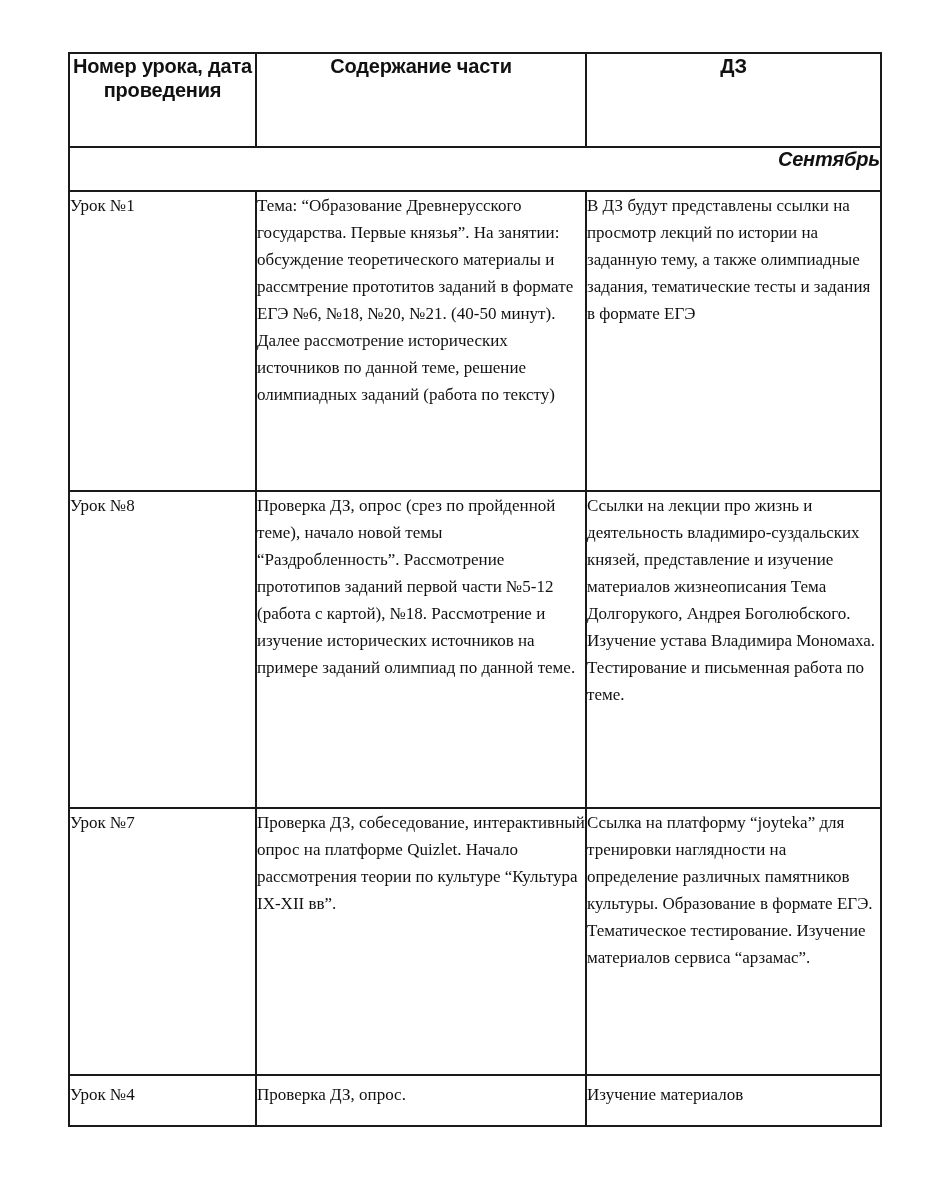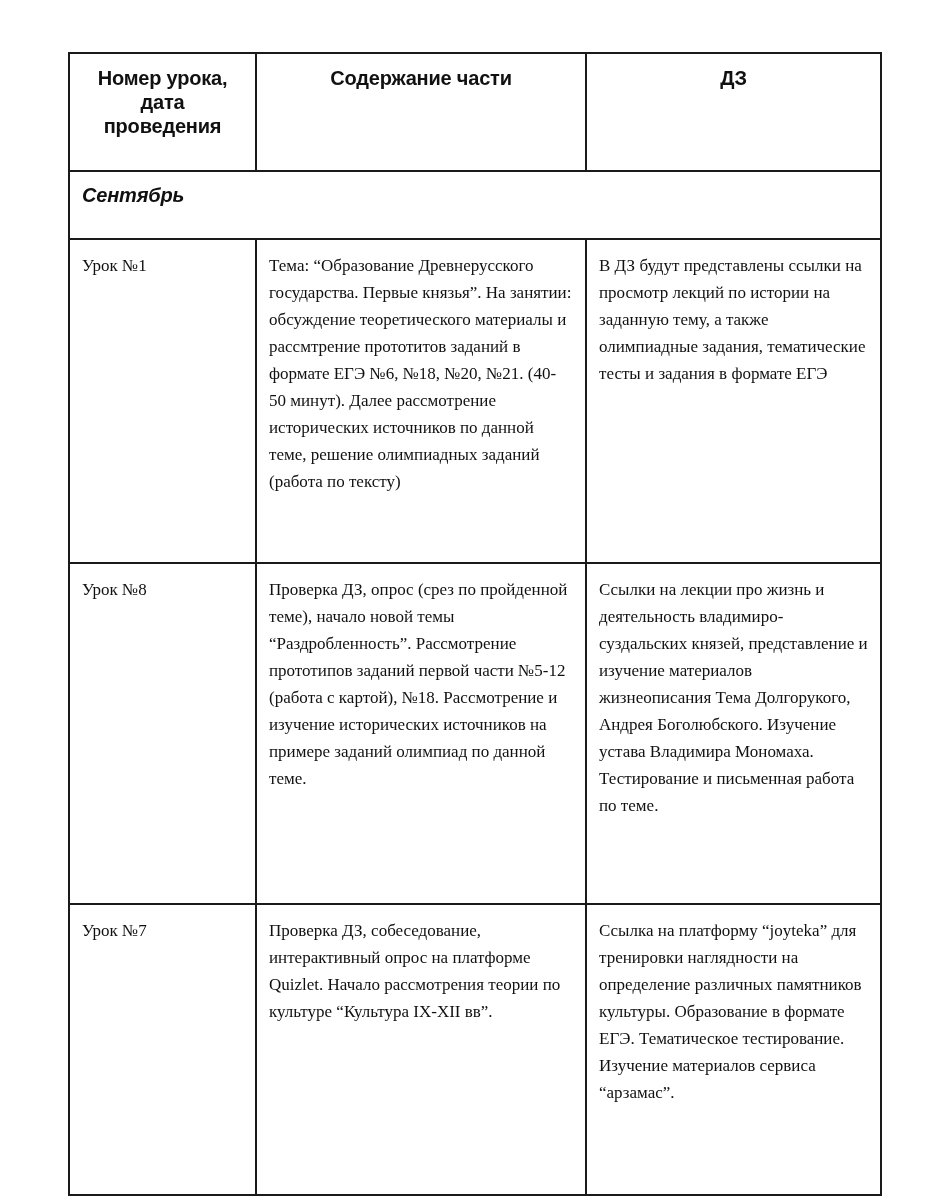--- a/index.html
+++ b/index.html
@@ -39,40 +39,40 @@
   }
 
   table.plan col.c1 { width: 187px; }
   table.plan col.c2 { width: 330px; }
   table.plan col.c3 { width: 295px; }
 
   table.plan th,
   table.plan td {
     border: 2px solid #1a1a1a;
     vertical-align: top;
-    padding: 12px;
+    padding: 0;
     background: #ffffff;
   }
 
   
   .hdr-cell {
     height: 92px;
     text-align: center;
     font-family: "Liberation Sans", "DejaVu Sans", sans-serif;
     font-weight: bold;
     font-size: 20px;
     line-height: 24px;
     padding: 10px 8px 8px 8px;
     letter-spacing: -0.2px;
   }
 
   
   .month-cell {
     height: 42px;
-    text-align: left;
+    text-align: right;
     vertical-align: middle;
     font-family: "Liberation Sans", "DejaVu Sans", sans-serif;
     font-weight: bold;
     font-style: italic;
     font-size: 20px;
     line-height: 22px;
     letter-spacing: -0.2px;
     padding: 4px 8px;
     border-radius: 9px;
   }
@@ -135,16 +135,21 @@
           <td class="body-cell">Проверка ДЗ, опрос (срез по пройденной теме), начало новой темы “Раздробленность”. Рассмотрение прототипов заданий первой части №5-12 (работа с картой), №18. Рассмотрение и изучение исторических источников на примере заданий олимпиад по данной теме.</td>
           <td class="body-cell">Ссылки на лекции про жизнь и деятельность владимиро-суздальских князей, представление и изучение материалов жизнеописания Тема Долгорукого, Андрея Боголюбского. Изучение устава Владимира Мономаха. Тестирование и письменная работа по теме.</td>
         </tr>
 
         <tr class="r3">
           <td class="body-cell lesson-cell">Урок №7</td>
           <td class="body-cell">Проверка ДЗ, собеседование, интерактивный опрос на платформе Quizlet. Начало рассмотрения теории по культуре “Культура IX-XII вв”.</td>
           <td class="body-cell">Ссылка на платформу “joyteka” для тренировки наглядности на определение различных памятников культуры. Образование в формате ЕГЭ. Тематическое тестирование. Изучение материалов сервиса “арзамас”.</td>
         </tr>
 
+        <tr class="r4">
+          <td class="body-cell lesson-cell">Урок №4</td>
+          <td class="body-cell">Проверка ДЗ, опрос.</td>
+          <td class="body-cell">Изучение материалов</td>
+        </tr>
       </tbody>
     </table>
   </div>
 </div>
 
 </body></html>

